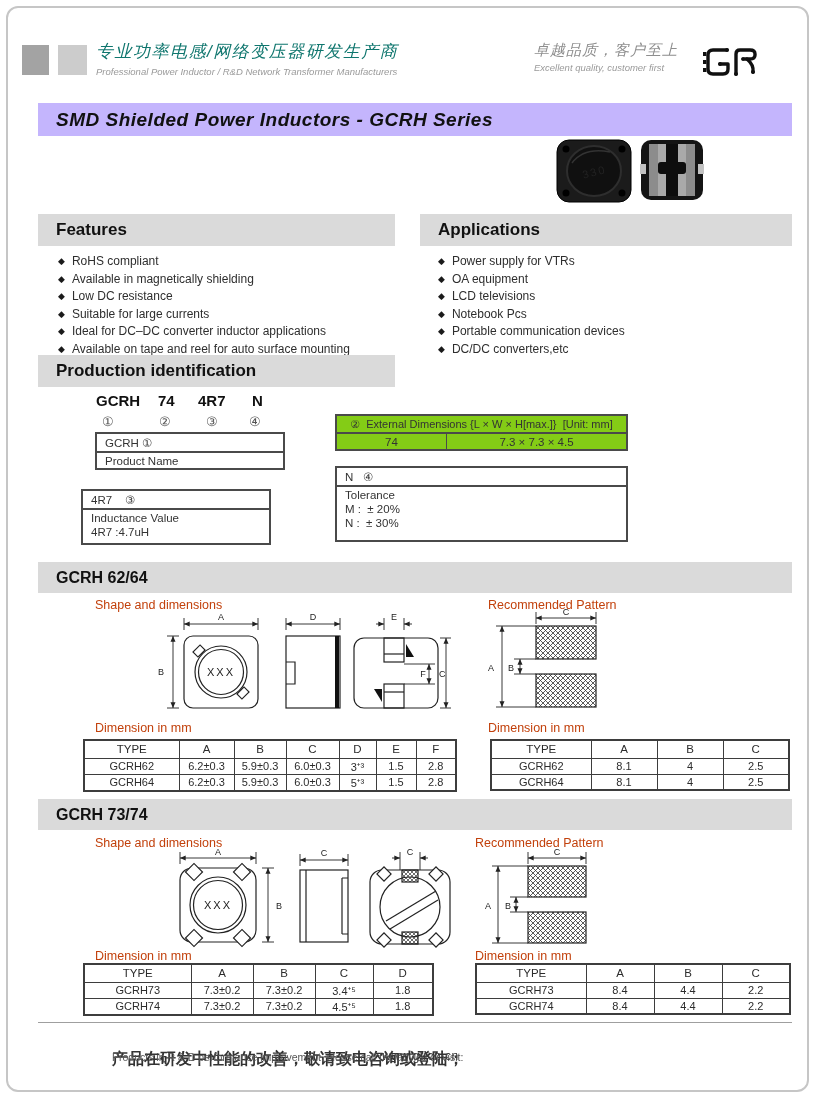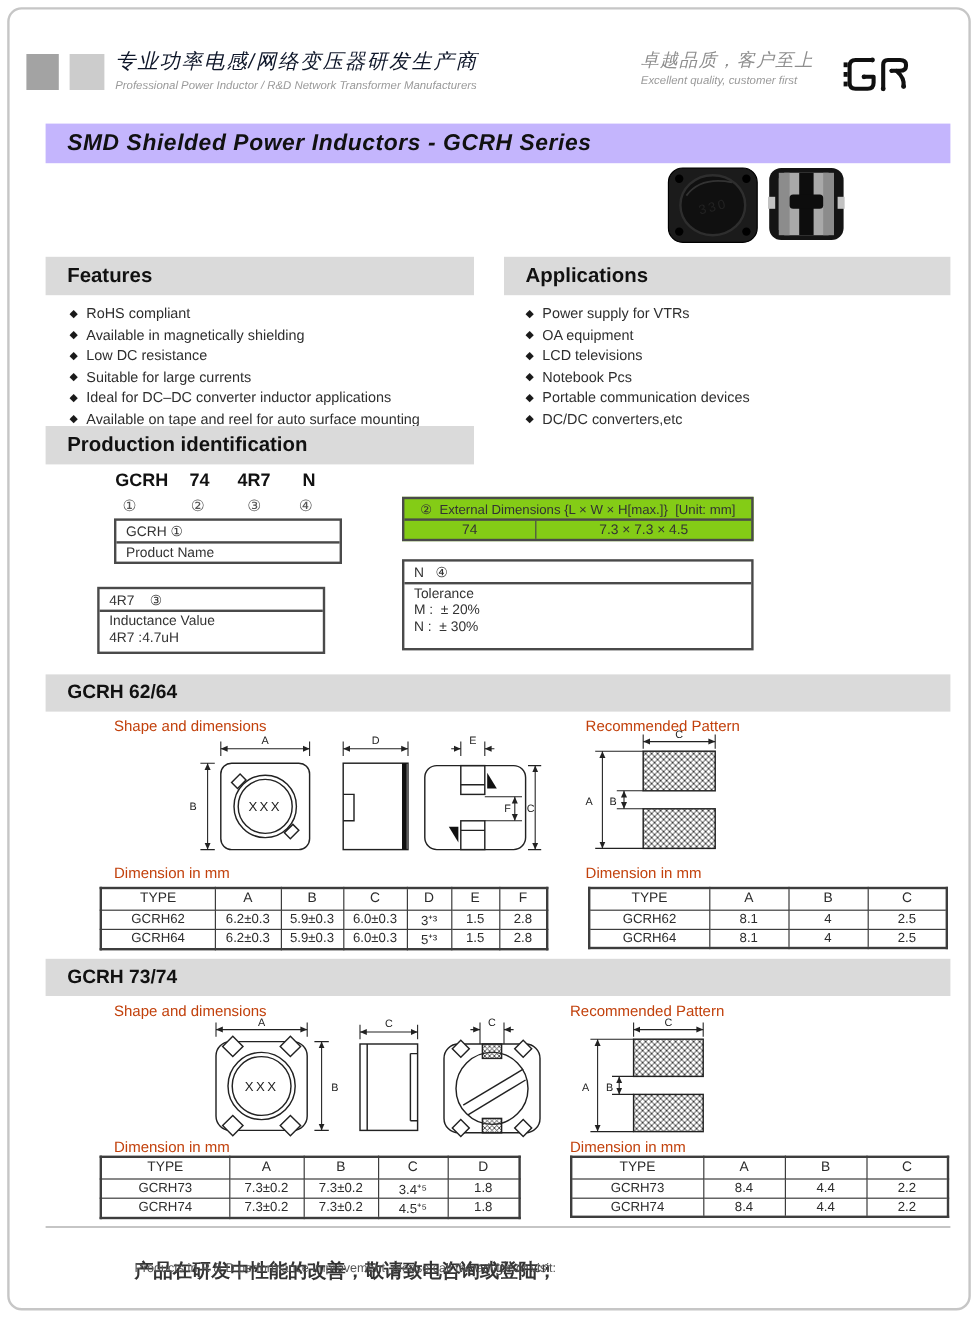--- a/index.html
+++ b/index.html
@@ -9,21 +9,21 @@
     background:#ffffff; font-family:"Liberation Sans", sans-serif; color:#222;
   }
   .frame { position:absolute; left:6px; top:6px; width:803px; height:1086px;
     border:2px solid #c6c6c6; border-radius:12px; pointer-events:none; }
 
   
   .sq { position:absolute; }
   .sq1 { left:22px; top:45px; width:27px; height:30px; background:#a3a3a3; }
   .sq2 { left:58px; top:45px; width:29px; height:30px; background:#cccccc; }
   .brand { position:absolute; left:96px; top:40px; }
-  .brand .zh { font-size:17px; font-style:italic; color:#0f172a; letter-spacing:1.5px; }
+  .brand .zh { font-size:17px; font-style:italic; color:#0f766e; letter-spacing:1.5px; }
   .brand .en { font-size:9.5px; font-style:italic; color:#9a9a9a; margin-top:3px; }
   .slogan { position:absolute; left:534px; top:41px; }
   .slogan .zh { font-size:15px; font-style:italic; color:#8e8e8e; letter-spacing:1px; }
   .slogan .en { font-size:9.5px; font-style:italic; color:#9a9a9a; margin-top:2px; }
   .logo { position:absolute; left:698px; top:40px; }
 
   
   .bar { position:absolute; background:#dadada; display:flex; align-items:center;
     padding-left:18px; }
   .bar .t { font-weight:bold; color:#111; }

